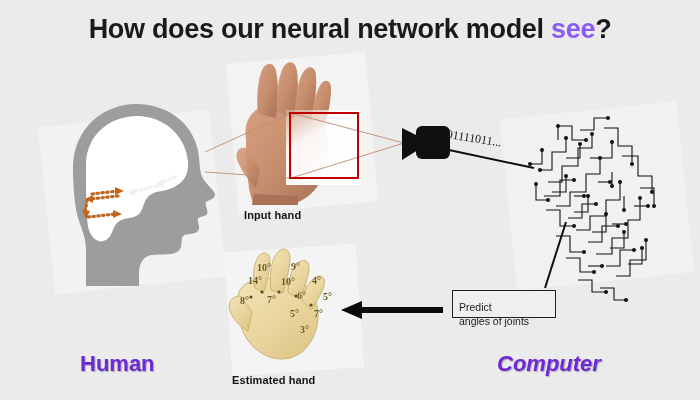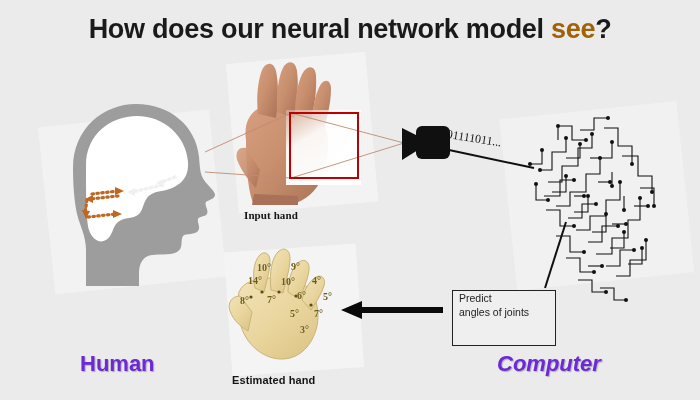--- a/index.html
+++ b/index.html
@@ -11,53 +11,53 @@
   }
   #stage{position:absolute;left:0;top:0;width:700px;height:400px;}
   svg.layer{position:absolute;left:0;top:0;width:700px;height:400px;overflow:visible;}
 
   
   .title{
     position:absolute;left:0;top:14px;width:700px;text-align:center;
     font-size:27px;font-weight:bold;color:#1a1a1a;
     letter-spacing:-.3px;white-space:nowrap;
   }
-  .title .blue{color:#a16207;}
+  .title .blue{color:#8b5cf6;}
 
   
   .rolelabel{
     position:absolute;font-size:22px;font-weight:bold;color:#6d28d9;
     text-shadow:1px 1px 1px rgba(120,120,120,.55);
   }
   #role-human{left:80px;top:351px;}
   #role-computer{left:497px;top:351px;font-style:italic;}
 
   
   .caption{
     position:absolute;font-size:11px;font-weight:bold;color:#141414;
     letter-spacing:.1px;white-space:nowrap;
   }
-  #cap-input{left:244px;top:209px;font-family:Liberation Serif, serif;}
+  #cap-input{left:244px;top:209px;}
   #cap-estimated{left:232px;top:374px;}
 
   
   #binary-text{
     position:absolute;left:448px;top:127px;
     font-size:12px;color:#151515;
     font-family:"Liberation Serif", serif;
     transform:rotate(9deg);transform-origin:left top;
     white-space:nowrap;
   }
 
   
   #predict-box{
-    position:absolute;left:452px;top:290px;width:104px;height:56px;
+    position:absolute;left:452px;top:290px;width:104px;height:28px;
     border:1.4px solid #222;background:#efefef;
     box-sizing:border-box;
-    padding:0 6px;
+    padding:9px 6px;
   }
   #predict-box .pline{
     font-size:10.5px;color:#1c1c1c;line-height:14px;white-space:nowrap;
   }
 
   
   .angle{
     position:absolute;font-size:10px;color:#6b5a16;font-weight:600;
     font-family:"Liberation Serif", serif;
     text-shadow:0 0 1px rgba(255,255,255,.5);

